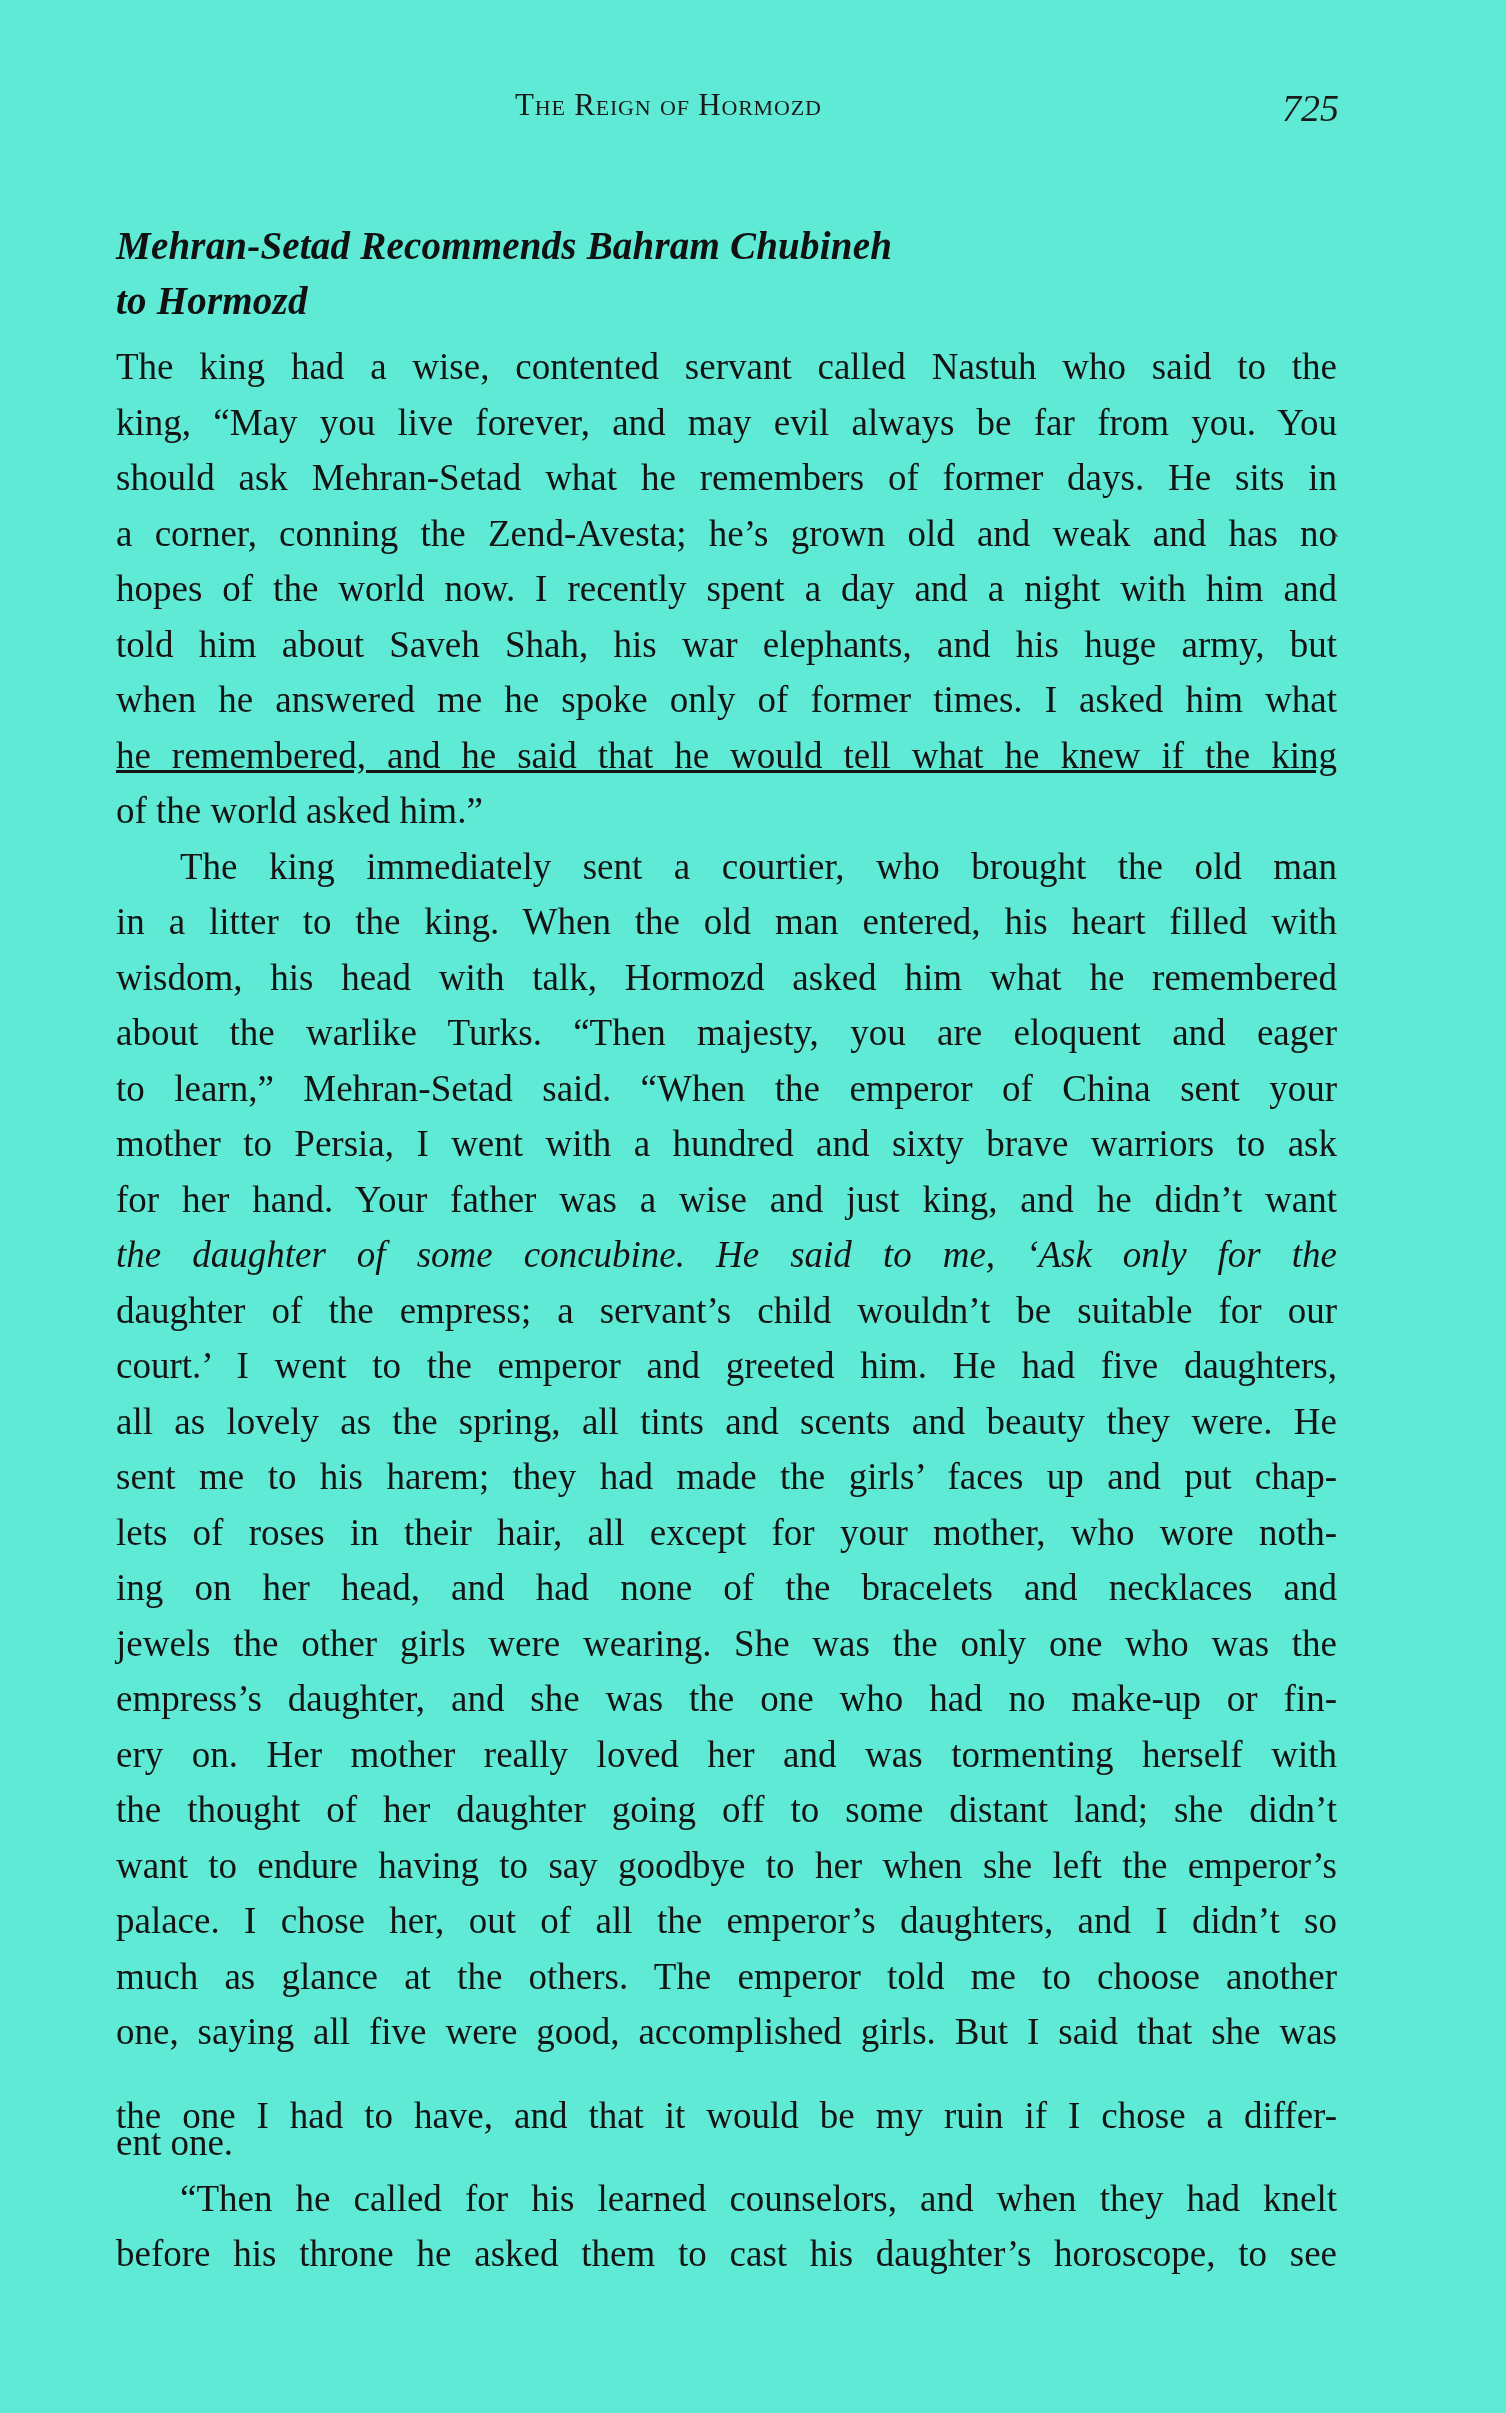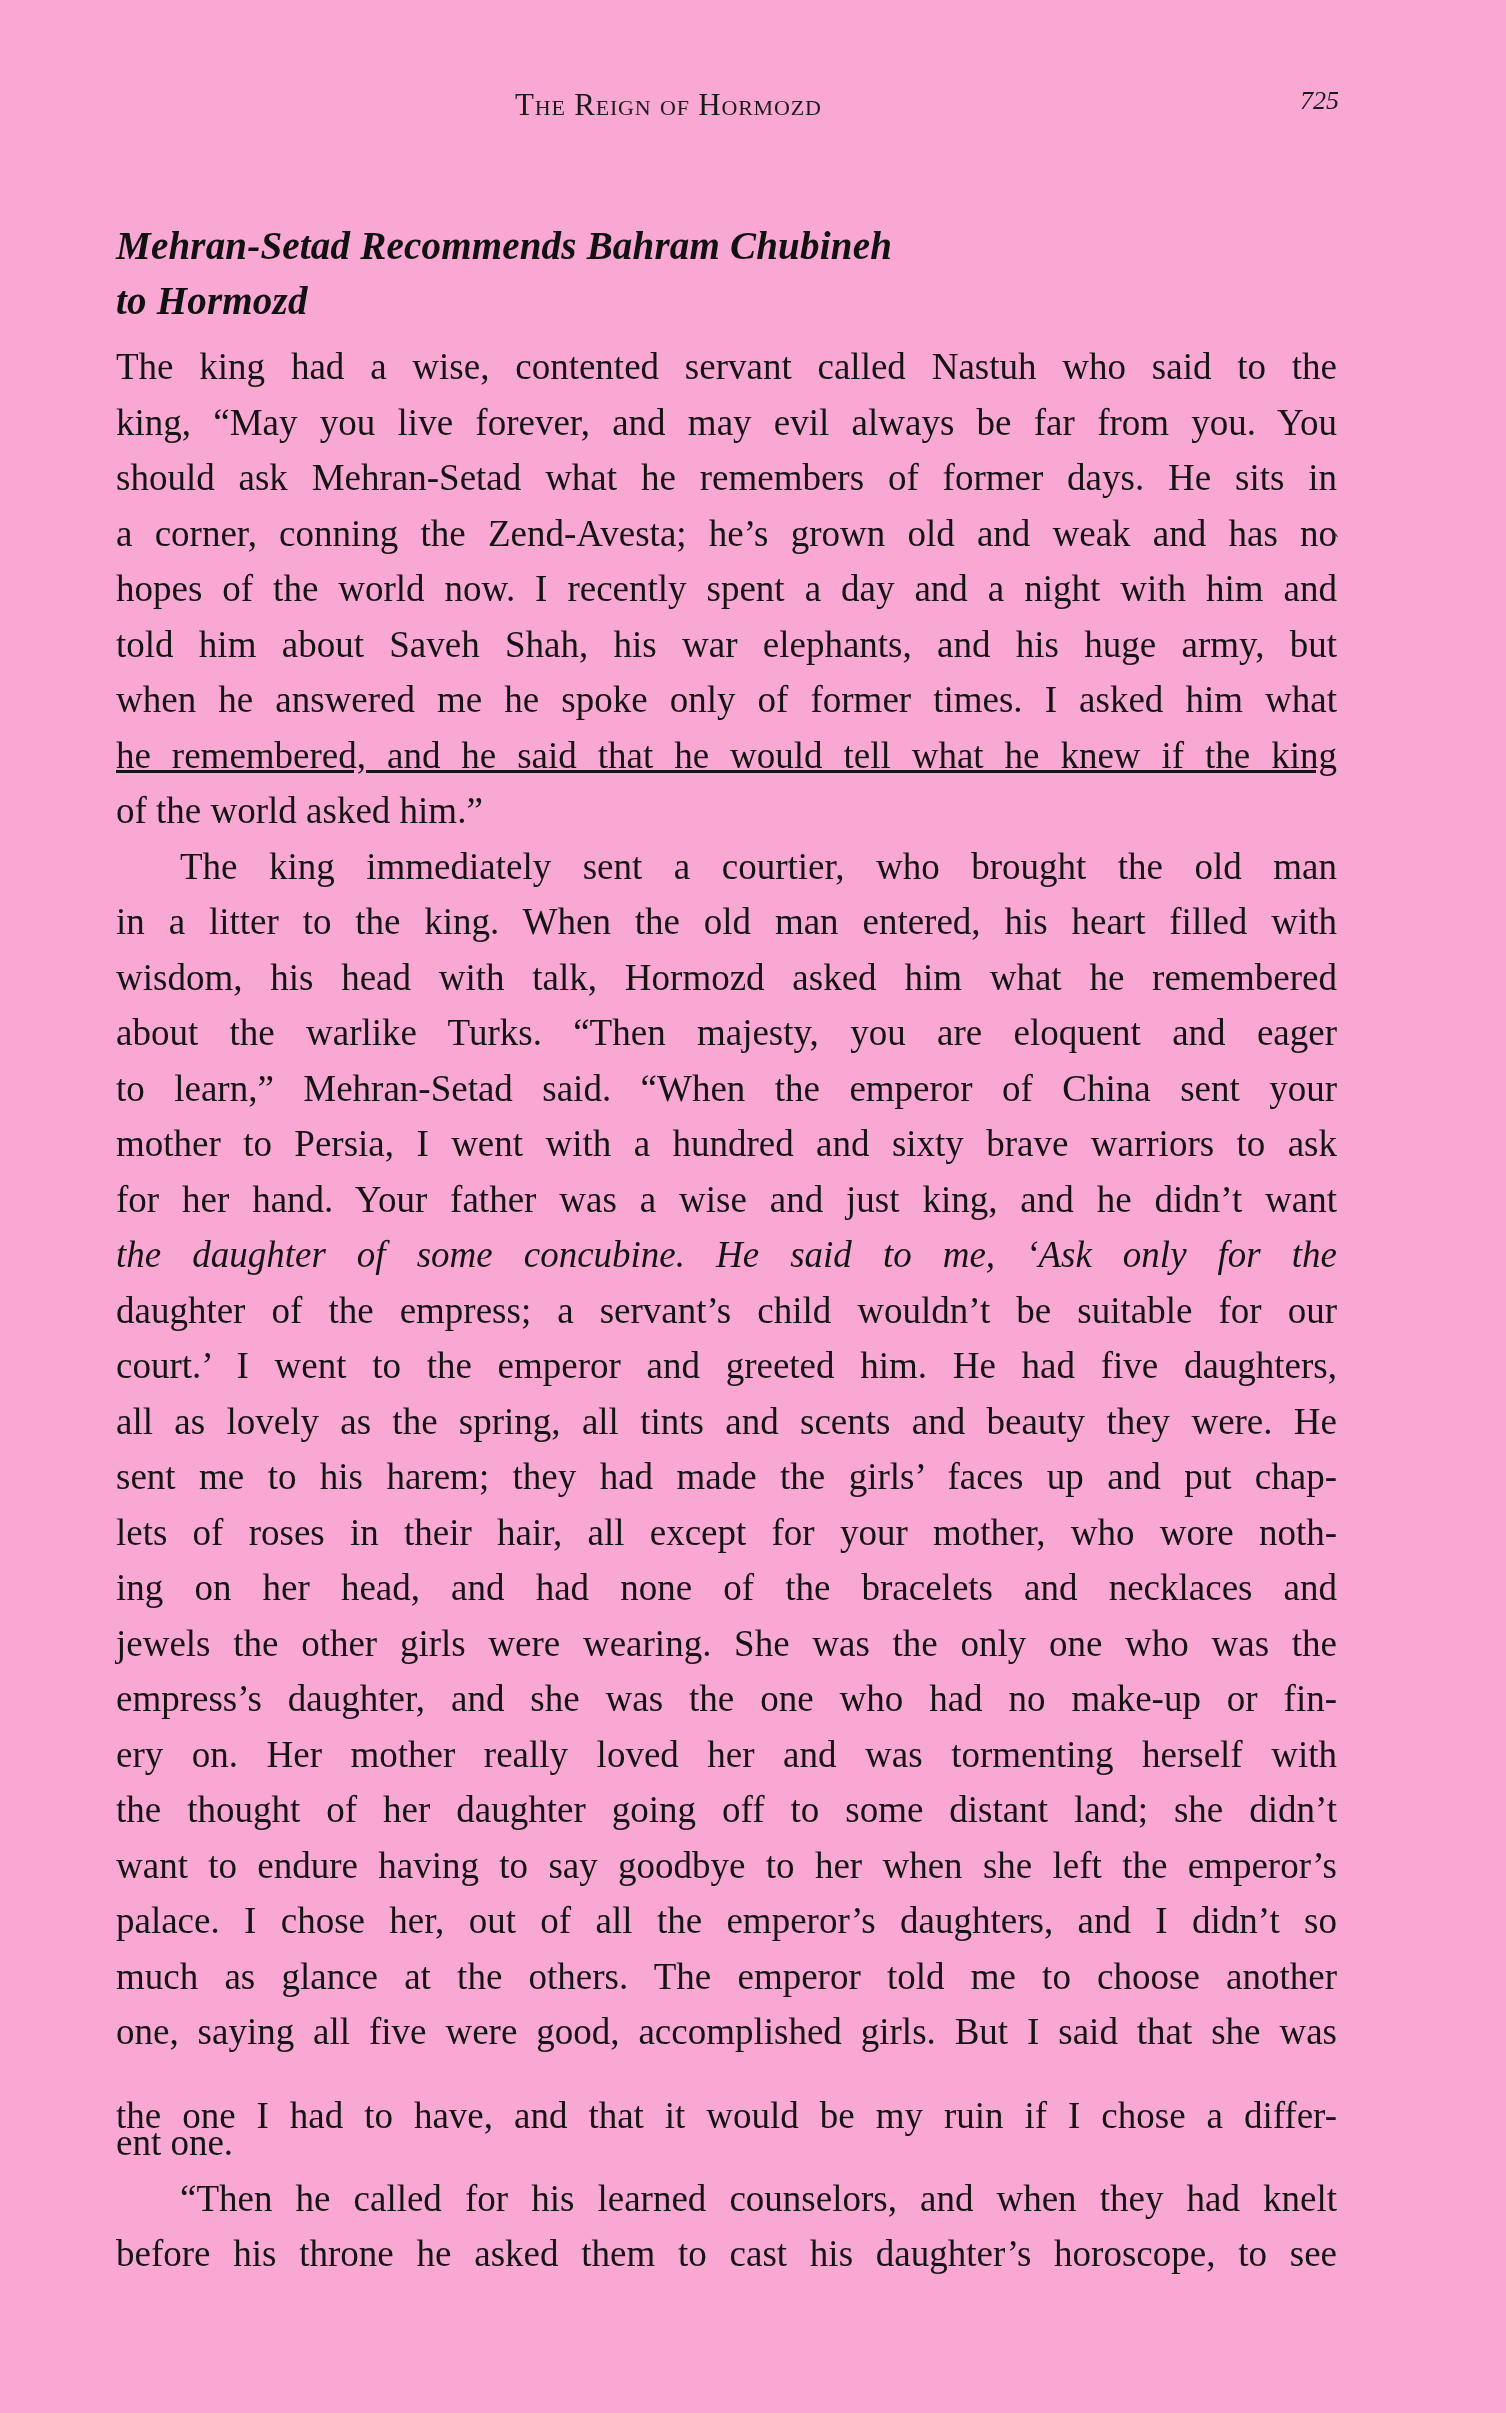--- a/index.html
+++ b/index.html
@@ -1,27 +1,27 @@
 <!DOCTYPE html>
 <html style="font-size:12.5px"><head>
   <meta charset="utf-8">
   <style>
     html, body { margin: 0; padding: 0; background: #ffffff; }
     body { width: 1506px; height: 2413px; position: relative; overflow: hidden; color: #111111; }
-    .page { position: absolute; left: 0; top: 0; width: 1506px; height: 2413px; background: #f9a8d4; }
+    .page { position: absolute; left: 0; top: 0; width: 1506px; height: 2413px; background: #5eead4; }
     .running-head {
       position: absolute; left: 515px; top: 87px; width: 437px;
       font-family: "Liberation Serif", "DejaVu Serif", serif;
       font-size: 31px; letter-spacing: 0.8px; font-variant: small-caps; color: #1a1a1a;
       white-space: nowrap;
     }
     .page-number {
       position: absolute; left: 1277px; top: 86px; width: 62px; text-align: right;
       font-family: "Liberation Serif", "DejaVu Serif", serif;
-      font-size: 26px; font-style: italic; color: #1a1a1a;
+      font-size: 38px; font-style: italic; color: #1a1a1a;
     }
     .heading-line {
       position: absolute; left: 116px;
       font-family: "Liberation Serif", "DejaVu Serif", serif;
       font-size: 39px; font-style: italic; font-weight: bold; color: #111111;
       white-space: nowrap; letter-spacing: 0.2px; text-align: right;
     }
     .line {
       position: absolute; left: 116px; width: 1221px; height: 47px;
       font-family: "Liberation Serif", "DejaVu Serif", serif;

